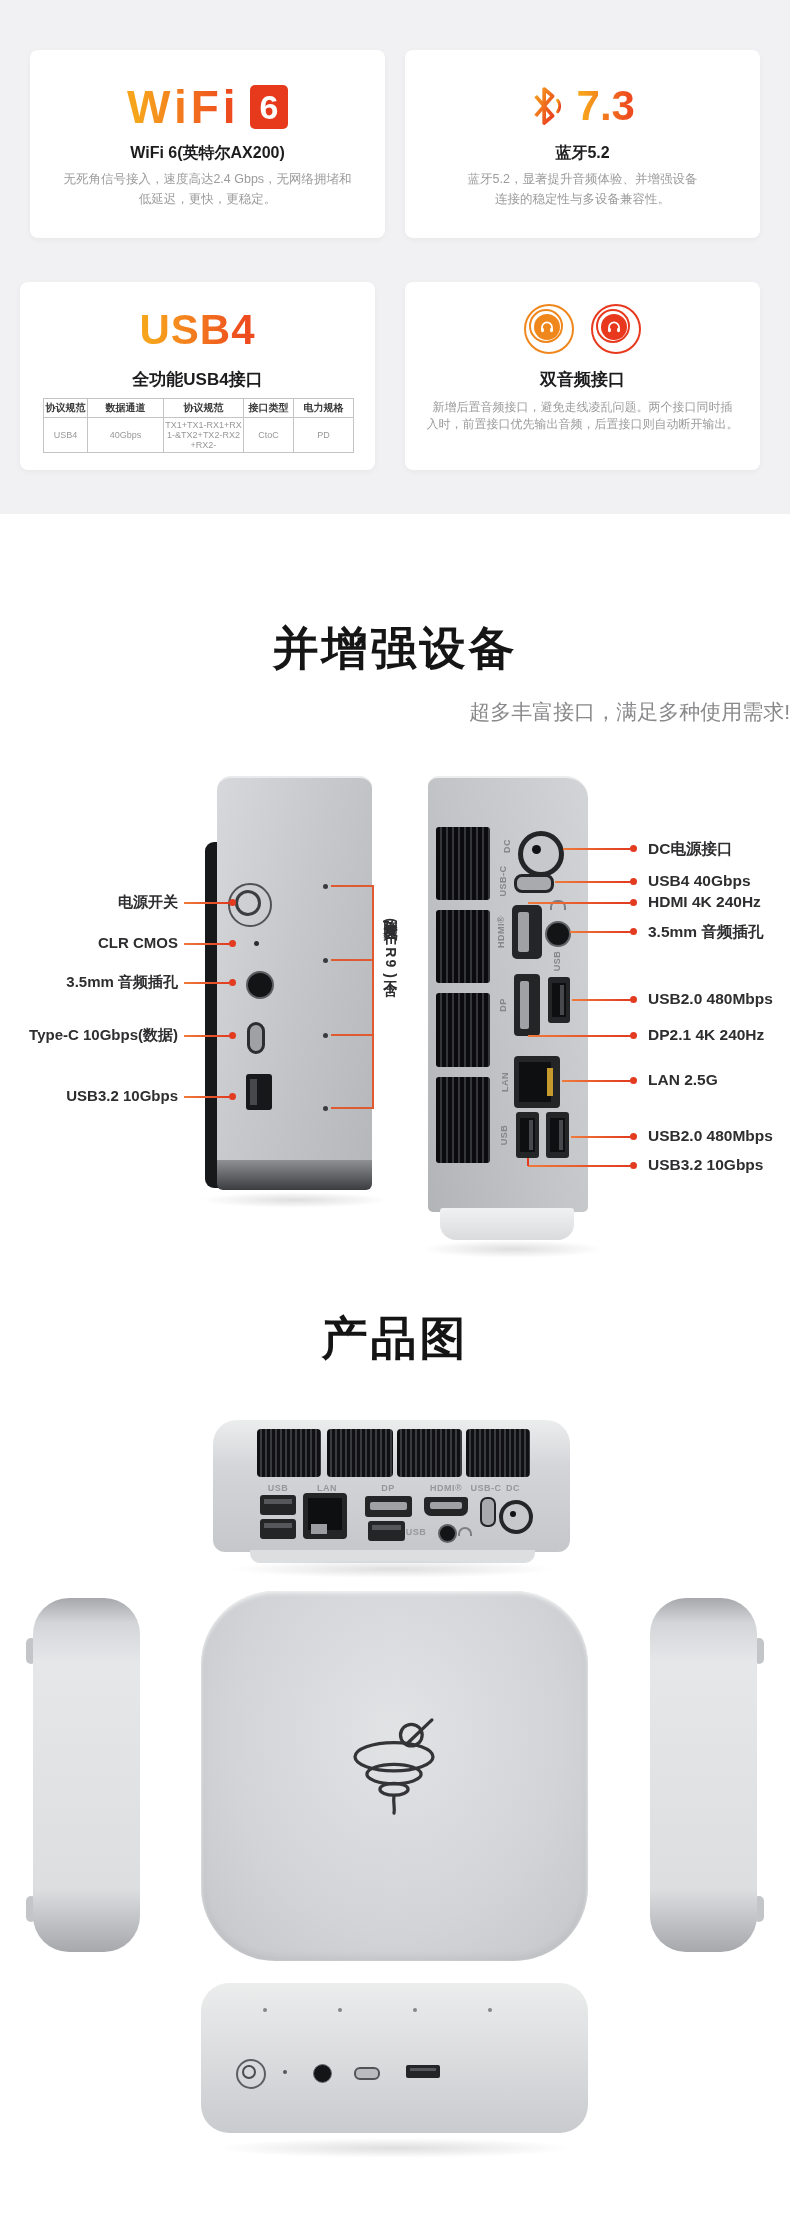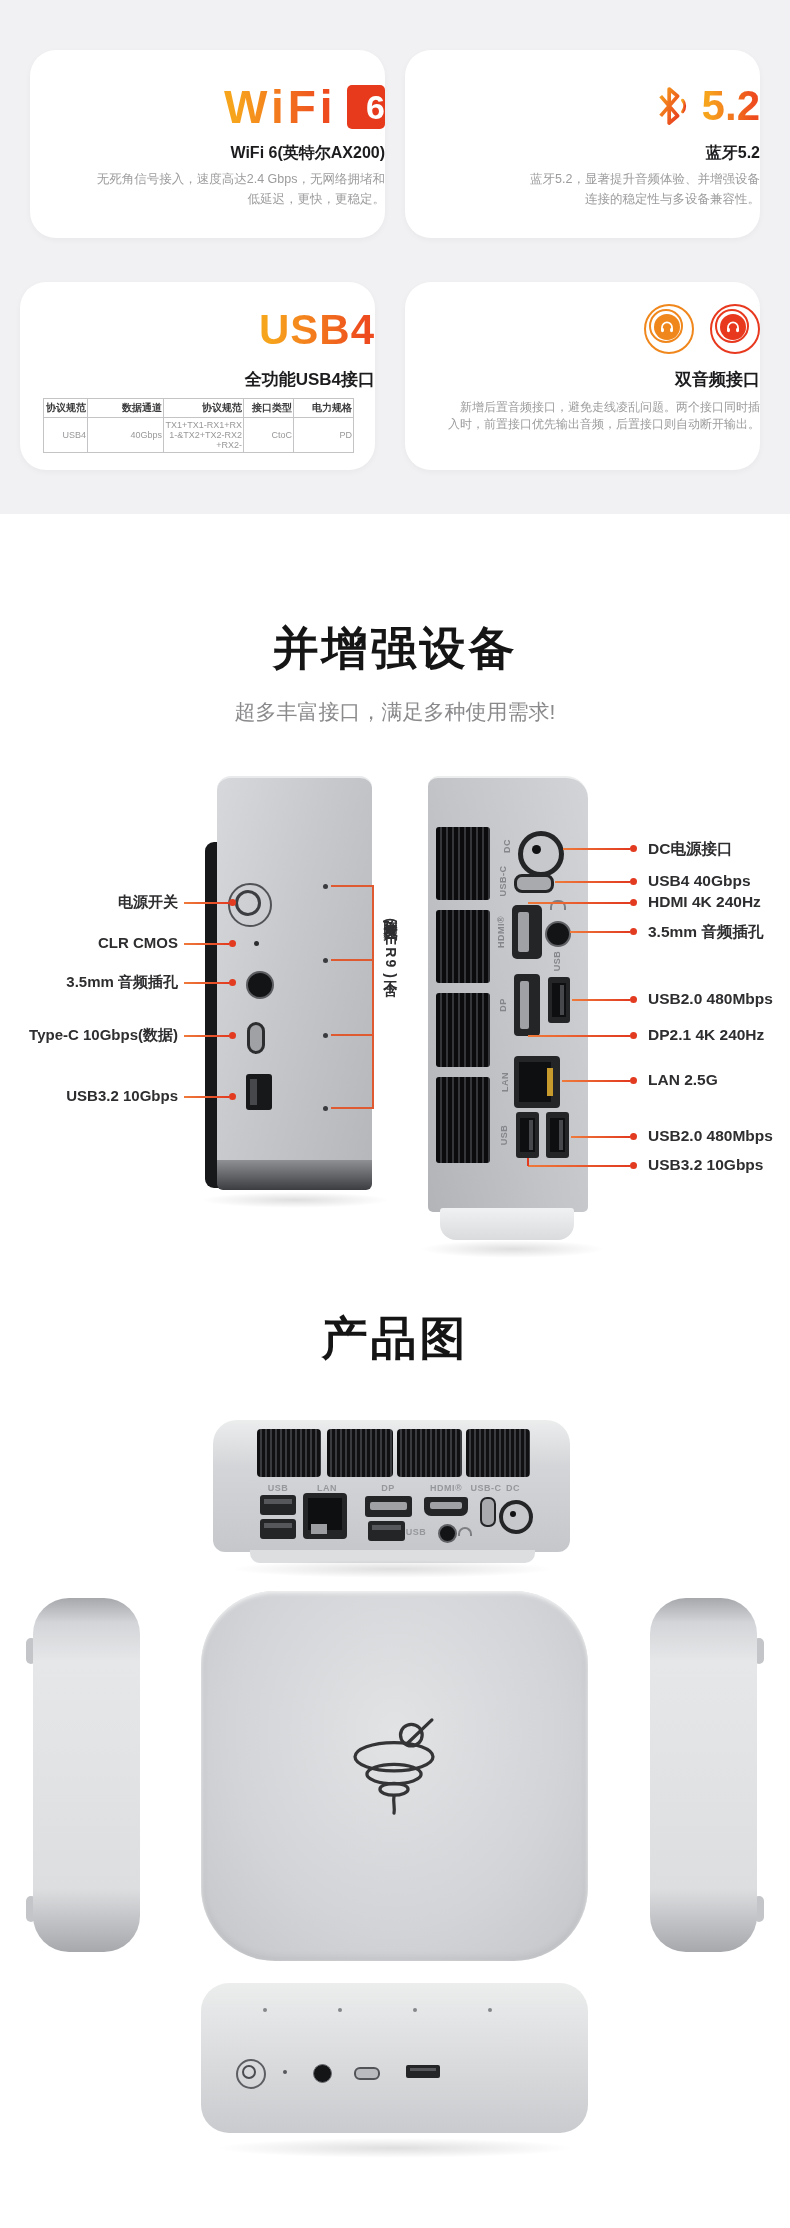--- a/index.html
+++ b/index.html
@@ -1,22 +1,22 @@
 <!DOCTYPE html>
 <html><head>
 <meta charset="utf-8">
 <style>
   html,body{margin:0;padding:0;background:#ffffff;}
   #page{position:relative;width:790px;height:2228px;background:#ffffff;overflow:hidden;
         font-family:"Liberation Sans","DejaVu Sans",sans-serif;}
   .abs{position:absolute;}
   
   .top-bg{position:absolute;left:0;top:0;width:790px;height:514px;background:#f1f1f3;}
-  .card{position:absolute;width:355px;height:188px;background:#ffffff;border-radius:26px;
-        box-shadow:0 2px 6px rgba(0,0,0,.04);text-align:right;}
+  .card{position:absolute;width:355px;height:188px;background:#ffffff;border-radius:8px;
+        box-shadow:0 2px 6px rgba(0,0,0,.04);text-align:center;}
   .card-title{position:absolute;left:0;width:100%;font-size:16px;font-weight:bold;color:#1c1c1e;}
   .card-desc{position:absolute;left:0;width:100%;font-size:12.5px;line-height:20px;color:#9c9c9e;}
   .grad-text{background:linear-gradient(90deg,#f7a41d 10%,#ee4b1e 90%);
              -webkit-background-clip:text;background-clip:text;color:transparent;font-weight:bold;}
   .wifi-badge{display:inline-block;width:38px;height:44px;background:#e73a1c;border-radius:5px;
               color:#ffffff;font-size:34px;font-weight:bold;line-height:44px;vertical-align:middle;}
   .spec-table{position:absolute;border-collapse:collapse;table-layout:fixed;}
   .spec-table th,.spec-table td{border:1px solid #c4c4c6;padding:2px 1px;}
   .spec-table th{font-size:10px;color:#3a3a3c;font-weight:bold;height:14px;}
   .spec-table td{font-size:9px;color:#98989a;height:24px;word-break:break-all;line-height:10px;}
@@ -70,21 +70,21 @@
       <svg width="34" height="44" viewBox="0 0 24 30" style="vertical-align:middle;">
         <defs>
             <linearGradient id="btg" x1="0" y1="0" x2="1" y2="1">
           <stop offset="0" stop-color="#f7a41d"></stop>
               <stop offset="1" stop-color="#e8391f"></stop>
             </linearGradient>
           </defs>
         <path d="M4 8 L16 22 L10 27 V3 L16 8 L4 22" fill="none" stroke="url(#btg)" stroke-width="2.6" stroke-linejoin="round"></path>
         <path d="M19.5 11 a6.5 6.5 0 0 1 0 8" fill="none" stroke="url(#btg)" stroke-width="2.2" stroke-linecap="round"></path>
       </svg>
-      <span class="grad-text" style="font-size:42px;vertical-align:middle;margin-left:8px;">5.2</span>
+      <span class="grad-text" style="font-size:42px;vertical-align:middle;margin-left:8px;">7.3</span>
     </div>
     <div class="card-title" style="top:93px;">蓝牙5.2</div>
     <div class="card-desc" style="top:119px;">蓝牙5.2，显著提升音频体验、并增强设备</div>
     <div class="card-desc" style="top:139px;">连接的稳定性与多设备兼容性。</div>
   </div>
 
   <div class="card" style="left:20px;top:282px;">
     <div class="abs" style="left:0;top:24px;width:100%;">
       <span class="grad-text" style="font-size:42px;letter-spacing:1px;">USB4</span>
     </div>
@@ -138,21 +138,21 @@
             </svg>
         </span>
       </span>
     </div>
     <div class="card-title" style="top:86px;font-size:17px;">双音频接口</div>
     <div class="card-desc" style="top:116px;font-size:12px;line-height:19px;">新增后置音频接口，避免走线凌乱问题。两个接口同时插</div>
     <div class="card-desc" style="top:133px;font-size:12px;line-height:19px;">入时，前置接口优先输出音频，后置接口则自动断开输出。</div>
   </div>
 
   <div class="h1" style="top:618px;">并增强设备</div>
-  <div class="h2" style="top:698px;">超多丰富接口，满足多种使用需求!</div>
+  <div class="h2" style="top:698px;text-align:right;">超多丰富接口，满足多种使用需求!</div>
 
   <div class="abs" style="left:205px;top:842px;width:16px;height:346px;background:#17181a;border-radius:9px 0 0 9px;"></div>
   <div class="abs" style="left:217px;top:776px;width:155px;height:388px;border-radius:14px 12px 3px 3px;
        background:linear-gradient(105deg,#d6d8db 0%,#c6c8cb 45%,#b5b7bb 100%);
        border-top:2px solid #e9eaec;"></div>
   <div class="abs" style="left:217px;top:1160px;width:155px;height:30px;border-radius:0 0 6px 6px;
        background:linear-gradient(180deg,#8e9093,#3c3d40);"></div>
   <div class="shadow" style="left:200px;top:1192px;width:190px;height:16px;"></div>
 
   <div class="abs" style="left:228px;top:883px;width:40px;height:40px;border:2px solid #515255;border-radius:50%;"></div>

